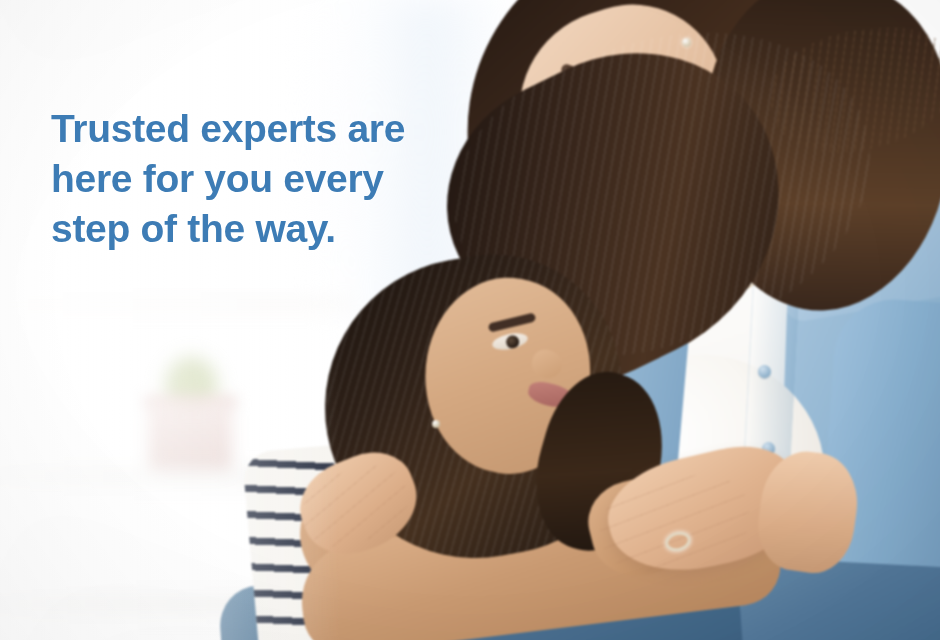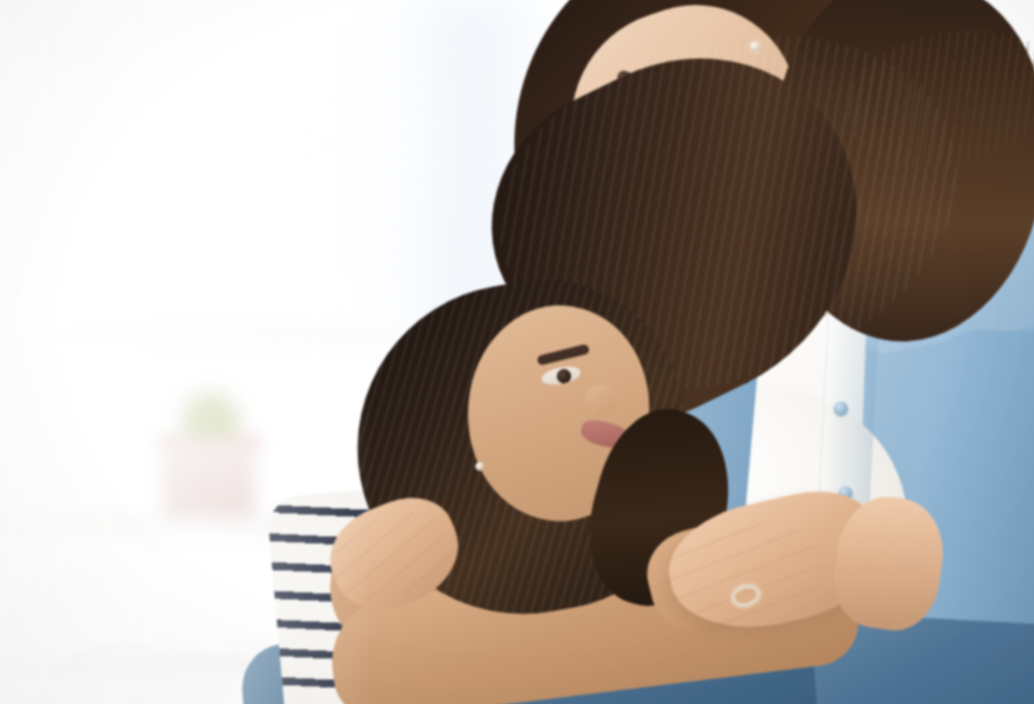--- a/index.html
+++ b/index.html
@@ -437,14 +437,19 @@
         <div class="hand-w2-f"></div>
         <div class="hand-w3"></div>
       </div>
 
     </div>
 
     <div class="edge-fade-left"></div>
     <div class="vignette"></div>
   </div>
 
+  <div class="headline">
+    <span class="ln">Trusted experts are</span>
+    <span class="ln">here for you every</span>
+    <span class="ln">step of the way.</span>
+  </div>
 
 </div>
 
 </body></html>

